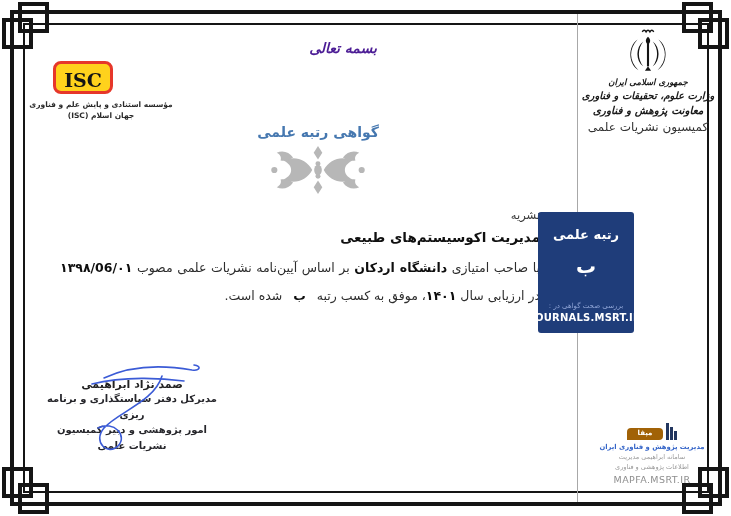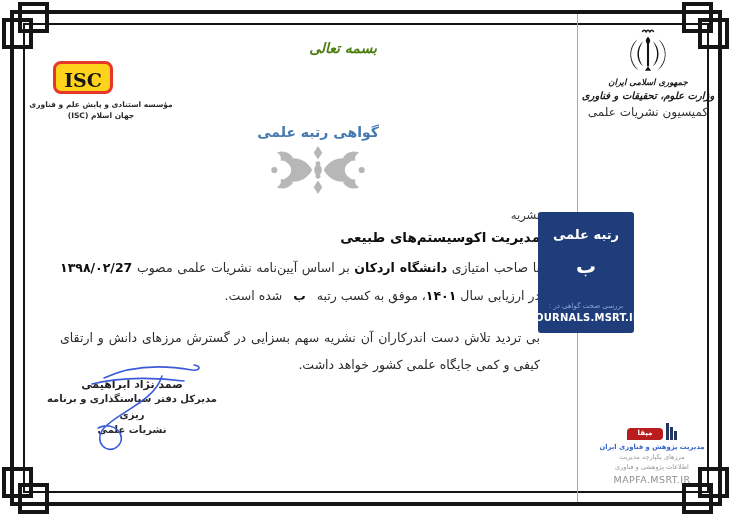--- a/index.html
+++ b/index.html
@@ -8,21 +8,21 @@
   
   .frame-outer{position:absolute;left:10px;top:10px;right:9px;bottom:10px;
                border:4px solid #151515;pointer-events:none;}
   .frame-inner{position:absolute;left:23px;top:23px;right:22px;bottom:23px;
                border:2px solid #151515;pointer-events:none;}
   .knot{position:absolute;width:31px;height:31px;border:4px solid #151515;box-sizing:border-box;background:transparent;}
   
   .divider{position:absolute;left:577px;top:14px;bottom:14px;width:1px;background:#a8a8a8;}
   
   .bismillah{position:absolute;left:298px;top:40px;width:90px;text-align:center;
-             font-size:14px;font-style:italic;font-weight:bold;color:#4d7c0f;direction:rtl;}
+             font-size:14px;font-style:italic;font-weight:bold;color:#4c1d95;direction:rtl;}
   
   .isc-logo{position:absolute;left:53px;top:61px;width:60px;height:33px;background:#ffd21c;
             border:3px solid #e6372a;border-radius:8px;display:flex;align-items:flex-end;justify-content:center;box-sizing:border-box;}
   .isc-logo span{font-family:"DejaVu Serif",serif;font-weight:bold;font-size:19px;color:#141414;letter-spacing:0;}
   .isc-cap{position:absolute;left:26px;width:150px;text-align:center;direction:rtl;
            font-size:7.5px;font-weight:bold;color:#2a2a2a;white-space:nowrap;}
   .isc-cap.l1{top:100px;}
   .isc-cap.l2{top:111px;}
   
   .ministry{position:absolute;left:580px;top:28px;width:136px;text-align:center;direction:rtl;}
@@ -57,21 +57,21 @@
   .sig-role{font-size:10px;font-weight:bold;color:#26262b;line-height:15.5px;}
   .sig-svg{position:absolute;left:34px;top:354px;z-index:3;pointer-events:none;}
   
   .mapfa{position:absolute;left:590px;top:420px;width:124px;text-align:center;direction:rtl;}
   .mapfa-logo{display:flex;align-items:flex-end;justify-content:center;height:20px;}
   .mf-bars{display:inline-flex;align-items:flex-end;margin-left:2px;}
   .mf-bars i{display:inline-block;width:3px;background:#22365f;margin:0 .5px;}
   .mf-bars i:nth-child(1){height:9px;}
   .mf-bars i:nth-child(2){height:13px;}
   .mf-bars i:nth-child(3){height:17px;}
-  .mf-tag{background:#b91c1c;color:#fff;font-size:7px;font-weight:bold;padding:1px 11px 2px;
+  .mf-tag{background:#a16207;color:#fff;font-size:7px;font-weight:bold;padding:1px 11px 2px;
           border-radius:4px 4px 4px 0;line-height:9px;}
   .mp-line{white-space:nowrap;}
   .mp-line.blue{margin-top:3px;font-size:6.8px;font-weight:bold;color:#3565c8;}
   .mp-line.gray{margin-top:2px;font-size:6.5px;color:#9a9a9a;}
   .mp-url{margin-top:3px;font-size:9.5px;color:#8e8e8e;letter-spacing:.4px;direction:ltr;}
 </style>
 </head>
 <body>
 
 <div class="page">
@@ -104,20 +104,21 @@
         <rect x="20.9" y="14" width="2.2" height="26"></rect>
         <path d="M17 14 C11 22 11 32 17 40 C9 34 9 20 17 14"></path>
         <path d="M27 14 C33 22 33 32 27 40 C35 34 35 20 27 14"></path>
         <path d="M11 12 C2 22 2 34 12 44 C1 37 1 19 11 12"></path>
         <path d="M33 12 C42 22 42 34 32 44 C43 37 43 19 33 12"></path>
         <path d="M22 40 l-3.2 4.5 h6.4 z"></path>
       </g>
     </svg>
     <div class="m-line c1">جمهوری اسلامی ایران</div>
     <div class="m-line c2">وزارت علوم، تحقیقات و فناوری</div>
+    <div class="m-line c3">معاونت پژوهش و فناوری</div>
     <div class="m-line c4">کمیسیون نشریات علمی</div>
   </div>
 
   <div class="cert-title">گواهی رتبه علمی</div>
   <div class="ornament">
     <svg width="96" height="52" viewBox="0 0 100 52">
       <defs>
         <g id="orn-side" fill="#b7b7b7">
           <path d="M44 26 C38 15 26 11 14 16 C20 19 22 22.5 22 26 C22 29.5 20 33 14 36 C26 41 38 37 44 26 z"></path>
           <path d="M24 13 C20 7 13 5 7 8 C11 10 12 13 11 16 C15 17 20 16 24 13 z"></path>
@@ -133,52 +134,52 @@
         <path d="M50 37 l4.5 7 L50 51 l-4.5 -7 z"></path>
       </g>
       <use href="#orn-side"></use>
       <use href="#orn-side" transform="translate(100,0) scale(-1,1)"></use>
     </svg>
   </div>
 
   <div class="body-text">
     <div class="journal-label">نشریه</div>
     <div class="journal-name">مدیریت اکوسیستم‌های طبیعی</div>
-    <p class="statement"><span>با صاحب امتیازی </span><b>دانشگاه اردکان</b><span> بر اساس آیین‌نامه نشریات علمی مصوب </span><b>۱۳۹۸/۰۲/27</b><span> در ارزیابی سال </span><b>۱۴۰۱</b><span>، موفق به کسب رتبه </span><b class="rank">ب</b><span> شده است.</span></p>
-    <p class="note">بی تردید تلاش دست اندرکاران آن نشریه سهم بسزایی در گسترش مرزهای دانش و ارتقای کیفی و کمی جایگاه علمی کشور خواهد داشت.</p>
+    <p class="statement"><span>با صاحب امتیازی </span><b>دانشگاه اردکان</b><span> بر اساس آیین‌نامه نشریات علمی مصوب </span><b>۱۳۹۸/06/۰۱</b><span> در ارزیابی سال </span><b>۱۴۰۱</b><span>، موفق به کسب رتبه </span><b class="rank">ب</b><span> شده است.</span></p>
   </div>
 
   <div class="rank-box">
     <div class="rb-head">رتبه علمی</div>
     <div class="rb-rank">ب</div>
     <div class="rb-verify">بررسی صحت گواهی در :</div>
     <div class="rb-url">JOURNALS.MSRT.IR</div>
   </div>
 
   <svg class="sig-svg" width="190" height="112" viewBox="0 0 190 112">
     <g fill="none" stroke="#3b5bd6" stroke-width="1.6" stroke-linecap="round">
       <path d="M70 24 C100 10 135 12 158 16 C166 17 168 12 160 11"></path>
       <path d="M58 30 C90 22 128 24 150 27"></path>
       <path d="M128 22 C120 48 84 58 70 74 C58 88 74 102 84 92 C94 82 80 66 64 74"></path>
     </g>
   </svg>
   <div class="sig-block">
     <div class="sig-name">صمد نژاد ابراهیمی</div>
     <div class="sig-role">مدیرکل دفتر سیاستگذاری و برنامه ریزی</div>
+    <div class="sig-role">امور پژوهشی و دبیر کمیسیون</div>
     <div class="sig-role">نشریات علمی</div>
   </div>
 
   <div class="mapfa">
     <div class="mapfa-logo">
       <span class="mf-bars">
           <i></i>
           <i></i>
           <i></i>
         </span>
       <span class="mf-tag">مپفا</span>
     </div>
     <div class="mp-line blue">مدیریت پژوهش و فناوری ایران</div>
-    <div class="mp-line gray">مرزهای یکپارچه مدیریت</div>
+    <div class="mp-line gray">سامانه ابراهیمی مدیریت</div>
     <div class="mp-line gray">اطلاعات پژوهشی و فناوری</div>
     <div class="mp-url">MAPFA.MSRT.IR</div>
   </div>
 
 </div>
 
 </body></html>

